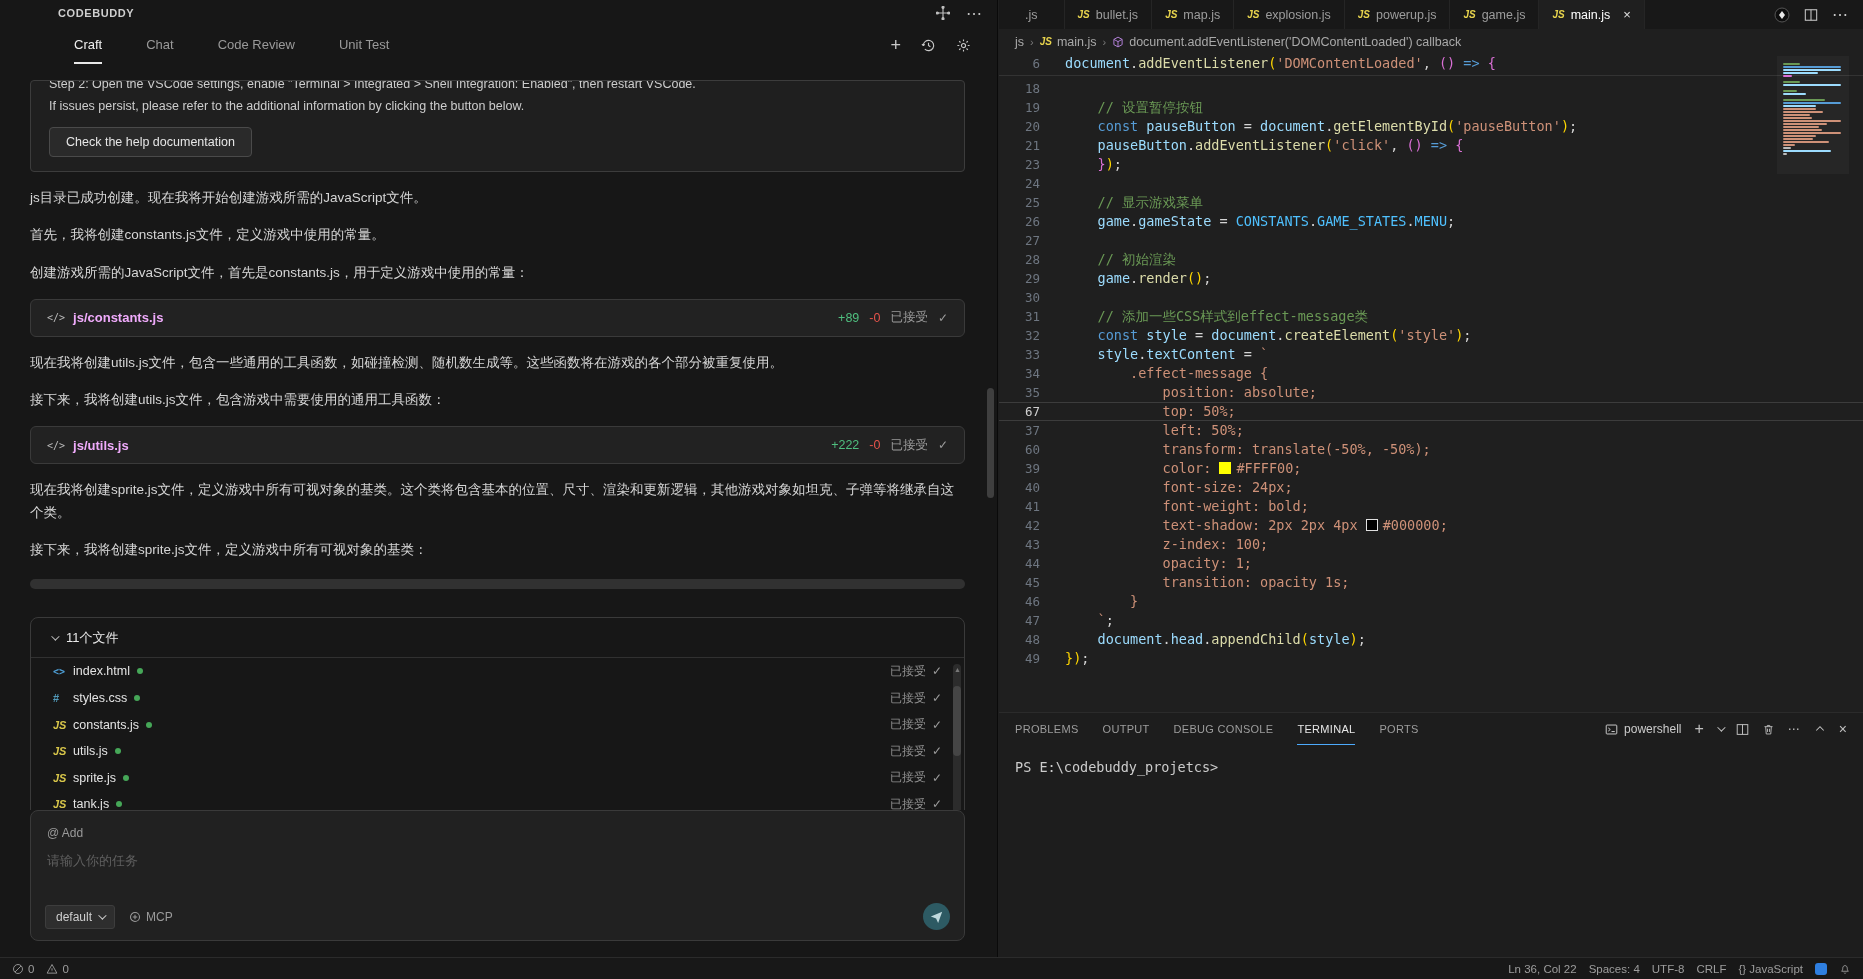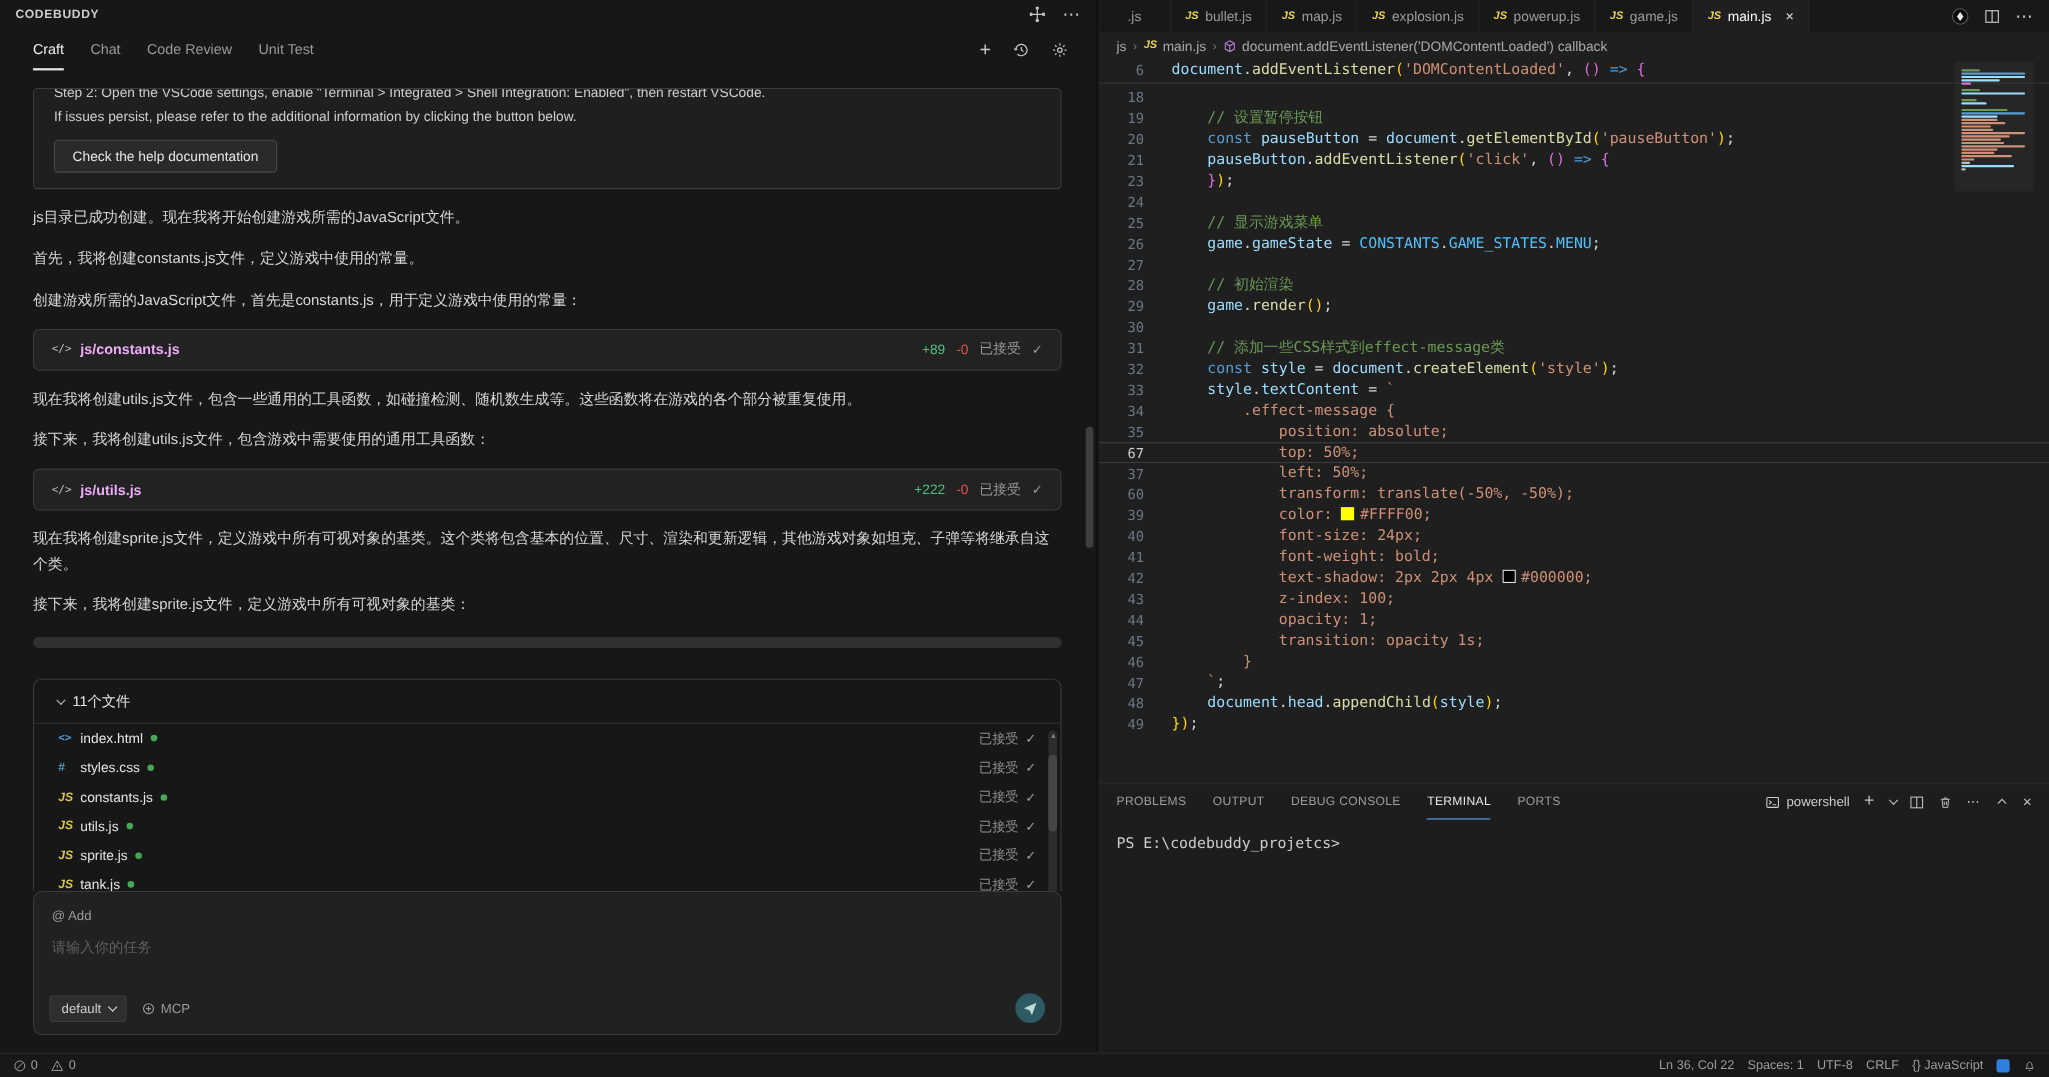--- a/index.html
+++ b/index.html
@@ -1,26 +1,26 @@
 <!DOCTYPE html>
 <html><head>
 <meta charset="utf-8">
 <style>
   * { margin:0; padding:0; box-sizing:border-box; }
   html,body { background:#111; }
   body { font-family:"Liberation Sans", sans-serif; }
   .app { position:relative; width:1863px; height:979px; background:#1e1e1e; overflow:hidden; color:#ccc; }
 
   
-  .left-panel { position:absolute; left:0; top:0; width:998px; height:957px; background:#171717; border-right:1px solid #0a0a0a; }
+  .left-panel { position:absolute; left:0; top:0; width:998px; height:957px; background:#171717; border-right:1px solid #0a0a0a;padding-left:44px; }
   .lp-titlebar { height:26px; display:flex; align-items:center; padding:0 14px; }
   .lp-title { font-size:11px; letter-spacing:.6px; color:#cfcfcf; font-weight:700; }
   .lp-title-icons { margin-left:auto; display:flex; gap:16px; align-items:center; color:#c0c0c0; }
   .lp-tabs { height:38px; display:flex; align-items:center; padding:0 26px 0 30px; }
-  .lp-tablist { display:flex; gap:24px; height:100%; align-items:flex-end; }
+  .lp-tablist { display:flex; gap:44px; height:100%; align-items:flex-end; }
   .lp-tab { font-size:13px; color:#9a9a9a; height:100%; display:flex; align-items:center; border-bottom:2px solid transparent; cursor:default; }
   .lp-tab.active { color:#f0f0f0; border-bottom-color:#e8e8e8; }
   .lp-tab-actions { margin-left:auto; display:flex; gap:20px; align-items:center; color:#c8c8c8; font-size:16px; }
   .chat-area { position:absolute; top:64px; left:0; right:0; bottom:147px; padding:0 32px 0 30px; overflow:hidden; }
   .chat-scrollbar { position:absolute; right:3px; top:388px; width:7px; height:110px; background:#3f3f3f; border-radius:4px; }
 
   .alert-card { margin-top:16px; background:#1f1f1f; border:1px solid #3c3c3c; border-radius:4px; padding:0 18px 14px 18px; overflow:hidden; }
   .alert-clip { height:12px; overflow:hidden; display:flex; align-items:flex-end; }
   .alert-line1 { font-size:12.5px; color:#cdcdcd; line-height:18px; white-space:nowrap; }
   .alert-line2 { font-size:12.5px; color:#cdcdcd; line-height:18px; margin-top:4px; }
@@ -577,21 +577,21 @@
             <svg width="12" height="12" viewBox="0 0 16 16" fill="none" stroke="currentColor" stroke-width="1.2">
               <path d="M8 2l6.5 11.5h-13z"></path>
               <path d="M8 7v3.2M8 11.8v.4"></path>
             </svg>
           </span>
           <span>0</span>
         </span>
       </div>
     <div class="sb-right" id="statusRight">
         <span class="sb-item">Ln 36, Col 22</span>
-        <span class="sb-item">Spaces: 1</span>
+        <span class="sb-item">Spaces: 4</span>
         <span class="sb-item">UTF-8</span>
         <span class="sb-item">CRLF</span>
         <span class="sb-item">{} JavaScript</span>
         <span class="sb-ext"></span>
         <span>
           <svg width="12" height="12" viewBox="0 0 16 16" fill="none" stroke="currentColor" stroke-width="1.2">
             <path d="M3.5 11h9c-1-1-1.5-2-1.5-4 0-2.2-1.3-3.5-3-3.5S5 4.8 5 7c0 2-.5 3-1.5 4z"></path>
             <path d="M6.8 13a1.3 1.3 0 0 0 2.4 0"></path>
           </svg>
         </span>

